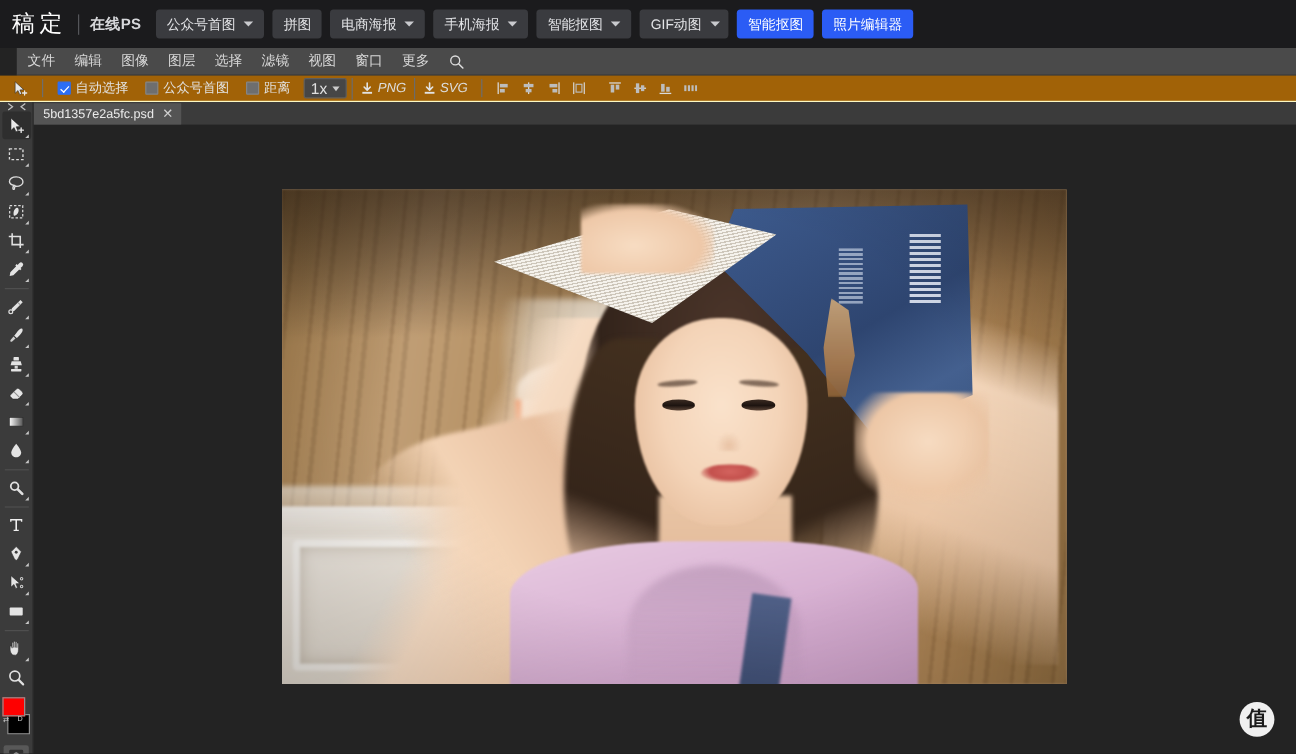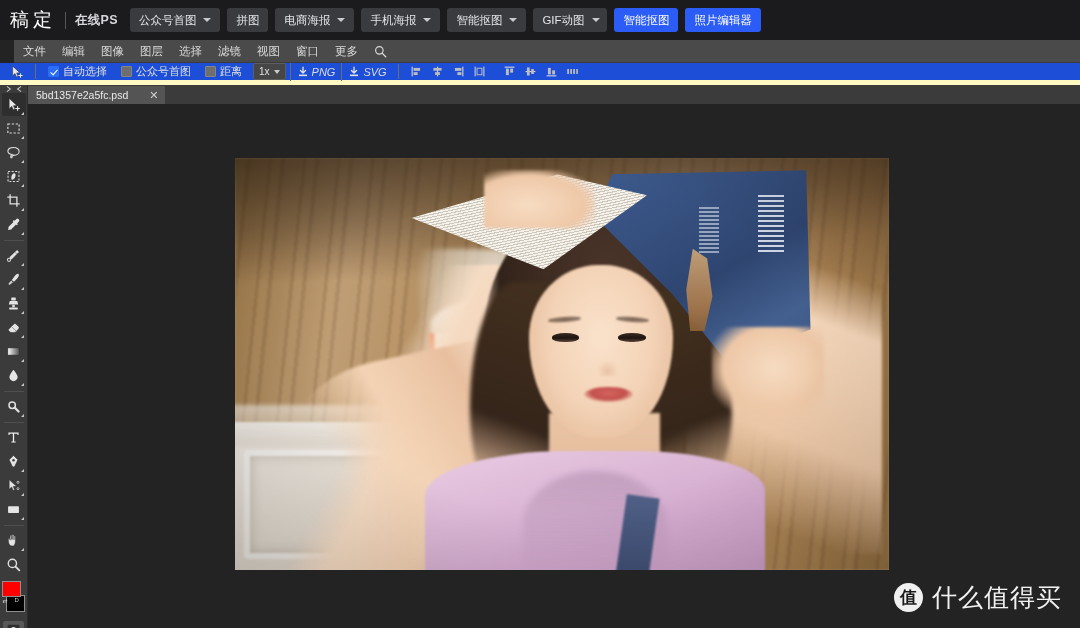--- a/index.html
+++ b/index.html
@@ -55,22 +55,22 @@
   }
   .menuitem {
     font-size: 11.5px; color: #d9d9d9; padding: 0 8px; cursor: pointer;
     line-height: 23px; white-space: nowrap;
   }
   .menu-search { padding: 0 8px; display: flex; align-items: center; cursor: pointer; }
 
   
   .optbar {
     position: absolute; left: 0; top: 63px; width: 1080px; height: 22px;
-    background: #1d4ed8; display: flex; align-items: center;
-    padding-left: 4px; border-bottom: 5px solid #fef9c3; gap: 0px;
+    background: #a16207; display: flex; align-items: center;
+    padding-left: 4px; border-bottom: 1px solid #fef9c3; gap: 0px;
   }
   .opt-tool-icon {
     width: 26px; height: 20px; display: flex; align-items: center; justify-content: center;
     cursor: pointer;
   }
   .opt-sep { width: 1px; height: 15px; background: #6d6d6d; margin: 0 5px; }
   .chkwrap {
     display: flex; align-items: center; gap: 4px; padding: 0 7px;
     font-size: 11px; color: #e2e2e2; cursor: pointer; white-space: nowrap;
   }
@@ -80,41 +80,41 @@
   }
   .chkbox.on { background: #2b6ef5; border-color: #2b6ef5; }
   .chkbox.on::after {
     content: ""; position: absolute; left: 3px; top: 0.5px;
     width: 3px; height: 6px; border: solid #fff; border-width: 0 1.6px 1.6px 0;
     transform: rotate(42deg);
   }
   .zoomsel {
     height: 17px; background: #464646; border: 1px solid #5e5e5e; border-radius: 2px;
     display: flex; align-items: center; gap: 4px; padding: 0 5px;
-    font-size: 10px; color: #e0e0e0; cursor: pointer; margin: 0 4px; justify-content: center;
+    font-size: 13px; color: #e0e0e0; cursor: pointer; margin: 0 4px; justify-content: center;
   }
   .dlbtn {
     height: 18px; display: flex; align-items: center; gap: 3px;
     padding: 0 6px; font-size: 11px; color: #dcdcdc; cursor: pointer;
     border-left: 1px solid #6b6b6b;
   }
   .align-group { display: flex; align-items: center; gap: 3px; padding-left: 4px; }
   .align-btn {
     width: 18px; height: 18px; display: flex; align-items: center; justify-content: center;
     cursor: pointer; border-radius: 2px;
   }
 
   
   .tabbar {
     position: absolute; left: 0; top: 85px; width: 1080px; height: 19px;
     background: #3b3b3b; display: flex; align-items: flex-end; padding-left: 28px;
   }
   .doctab {
     height: 18px; background: #545454; display: flex; align-items: center;
-    gap: 21px; padding: 0 7px 0 8px; font-size: 10.5px; color: #eaeaea;
+    gap: 7px; padding: 0 7px 0 8px; font-size: 10.5px; color: #eaeaea;
     cursor: pointer; white-space: nowrap;
   }
   .doctab .x { font-size: 11px; color: #d0d0d0; cursor: pointer; line-height: 1; }
 
   
   .toolbar {
     position: absolute; left: 0; top: 85px; width: 28px; height: 543px;
     background: #3b3b3b; border-right: 1px solid #2b2b2b;
     display: flex; flex-direction: column; align-items: center;
     padding-top: 0px;
@@ -731,17 +731,16 @@
       <div class="ph-teeth"></div>
       <div class="ph-lips"></div>
       <div class="ph-shirt"></div>
       <div class="ph-shirt-sh"></div>
       <div class="ph-strap"></div>
       <div class="ph-vign"></div>
     </div>
 
     <div class="watermark">
       <div class="wm-circle">值</div>
-      <div class="wm-text">什么值得买</div>
     </div>
   </div>
 
 </div>
 
 </body></html>

